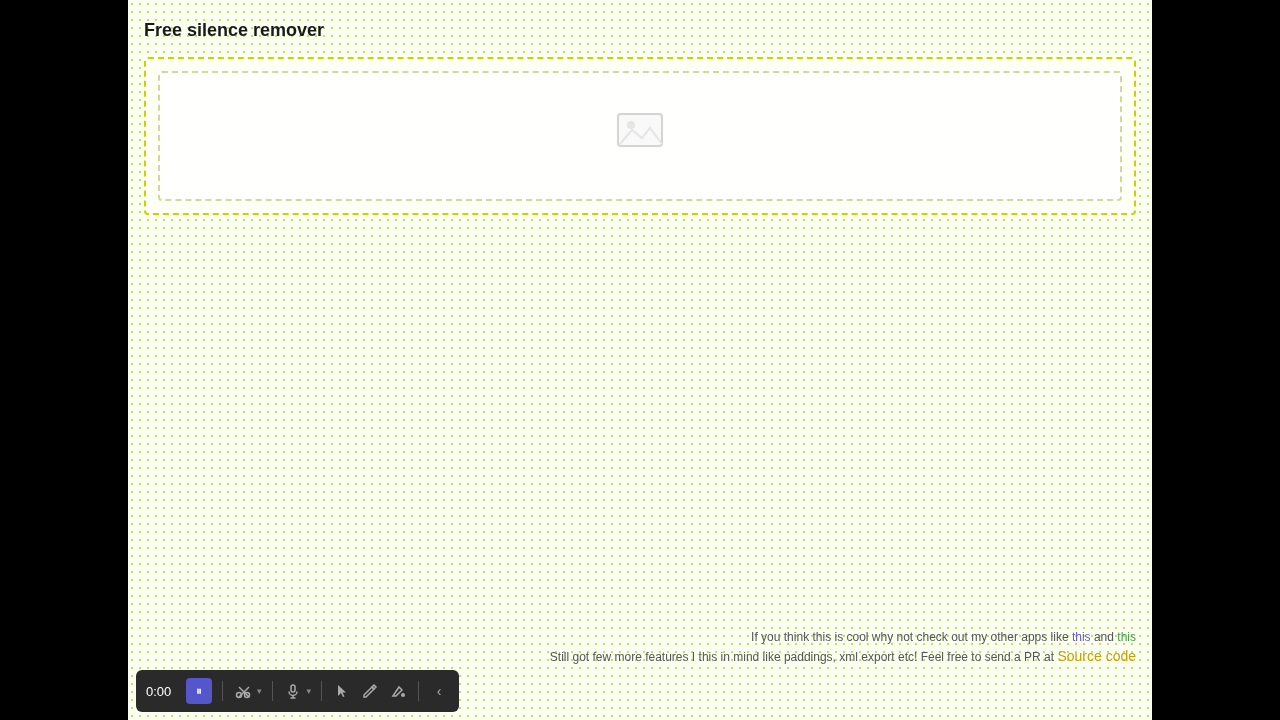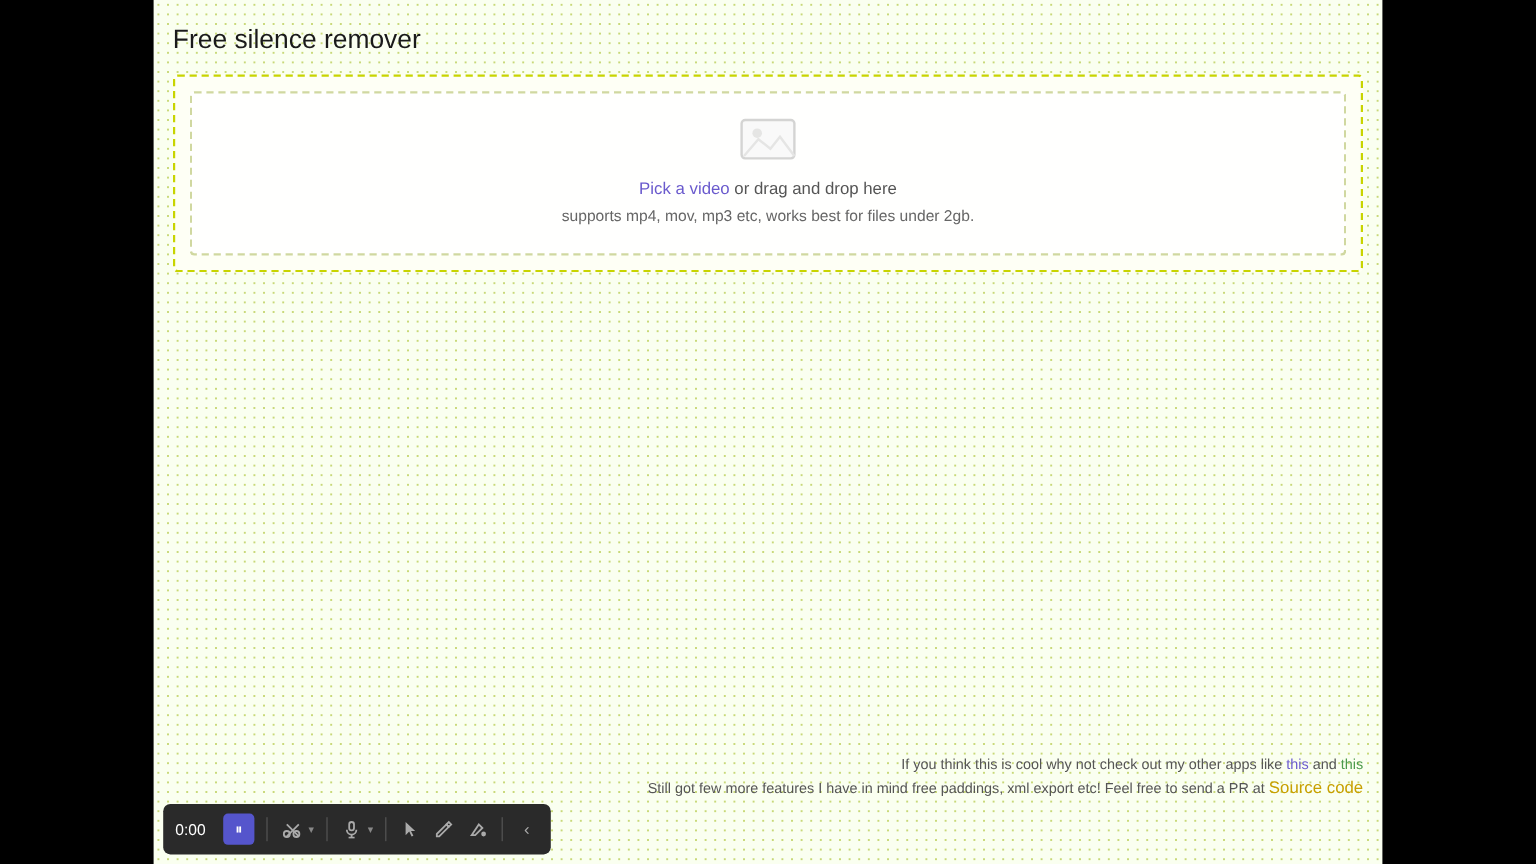--- a/index.html
+++ b/index.html
@@ -21,22 +21,22 @@
       background-color: #fafff0;
       background-image: radial-gradient(circle, #c8d878 1px, transparent 1px);
       background-size: 8px 8px;
     }
 
     .content-wrapper {
       padding: 20px 16px 16px 16px;
     }
 
     .page-title {
-      font-size: 22px;
-      font-weight: normal;
+      font-size: 18px;
+      font-weight: bold;
       color: #1a1a1a;
       margin-bottom: 16px;
     }
 
     .outer-drop-zone {
       border: 2px dashed #c8d400;
       border-radius: 4px;
       background: #fefff5;
       padding: 12px;
       margin-bottom: 0;
@@ -179,34 +179,30 @@
     <h1 class="page-title">Free silence remover</h1>
 
     <div class="outer-drop-zone">
       <div class="inner-drop-zone">
 
         <svg class="drop-icon" viewBox="0 0 48 36" fill="none" xmlns="http://www.w3.org/2000/svg">
           <rect x="2" y="2" width="44" height="32" rx="3" stroke="#aaa" stroke-width="2" fill="#f5f5f5"></rect>
           <circle cx="15" cy="13" r="4" fill="#ccc"></circle>
           <polyline points="4,32 16,18 26,26 34,16 46,32" stroke="#ccc" stroke-width="2" fill="none"></polyline>
         </svg>
-        <div class="drop-text">
-          <a href="#">Pick a video</a><span> or drag and drop here</span>
-          <span class="sub-text">supports mp4, mov, mp3 etc, works best for files under 2gb.</span>
-        </div>
       </div>
     </div>
   </div>
 
   <div class="bottom-info">
     <div class="info-line">
       <span>If you think this is cool why not check out my other apps like </span><a href="#" class="link-purple">this</a><span> and </span><a href="#" class="link-green">this</a>
     </div>
     <div class="info-line">
-      <span>Still got few more features I have in mind free paddings, xml export etc! Feel free to send a PR at </span><a href="#" class="source-link">Source code</a>
+      <span>Still got few more features I this in mind like paddings, xml export etc! Feel free to send a PR at </span><a href="#" class="source-link">Source code</a>
     </div>
   </div>
 
   <div class="toolbar">
     <span class="toolbar-time">0:00</span>
     <button class="toolbar-btn">
       <span>⏸</span>
     </button>
     <span class="toolbar-separator"></span>
     <div class="toolbar-icon" title="Cut">

